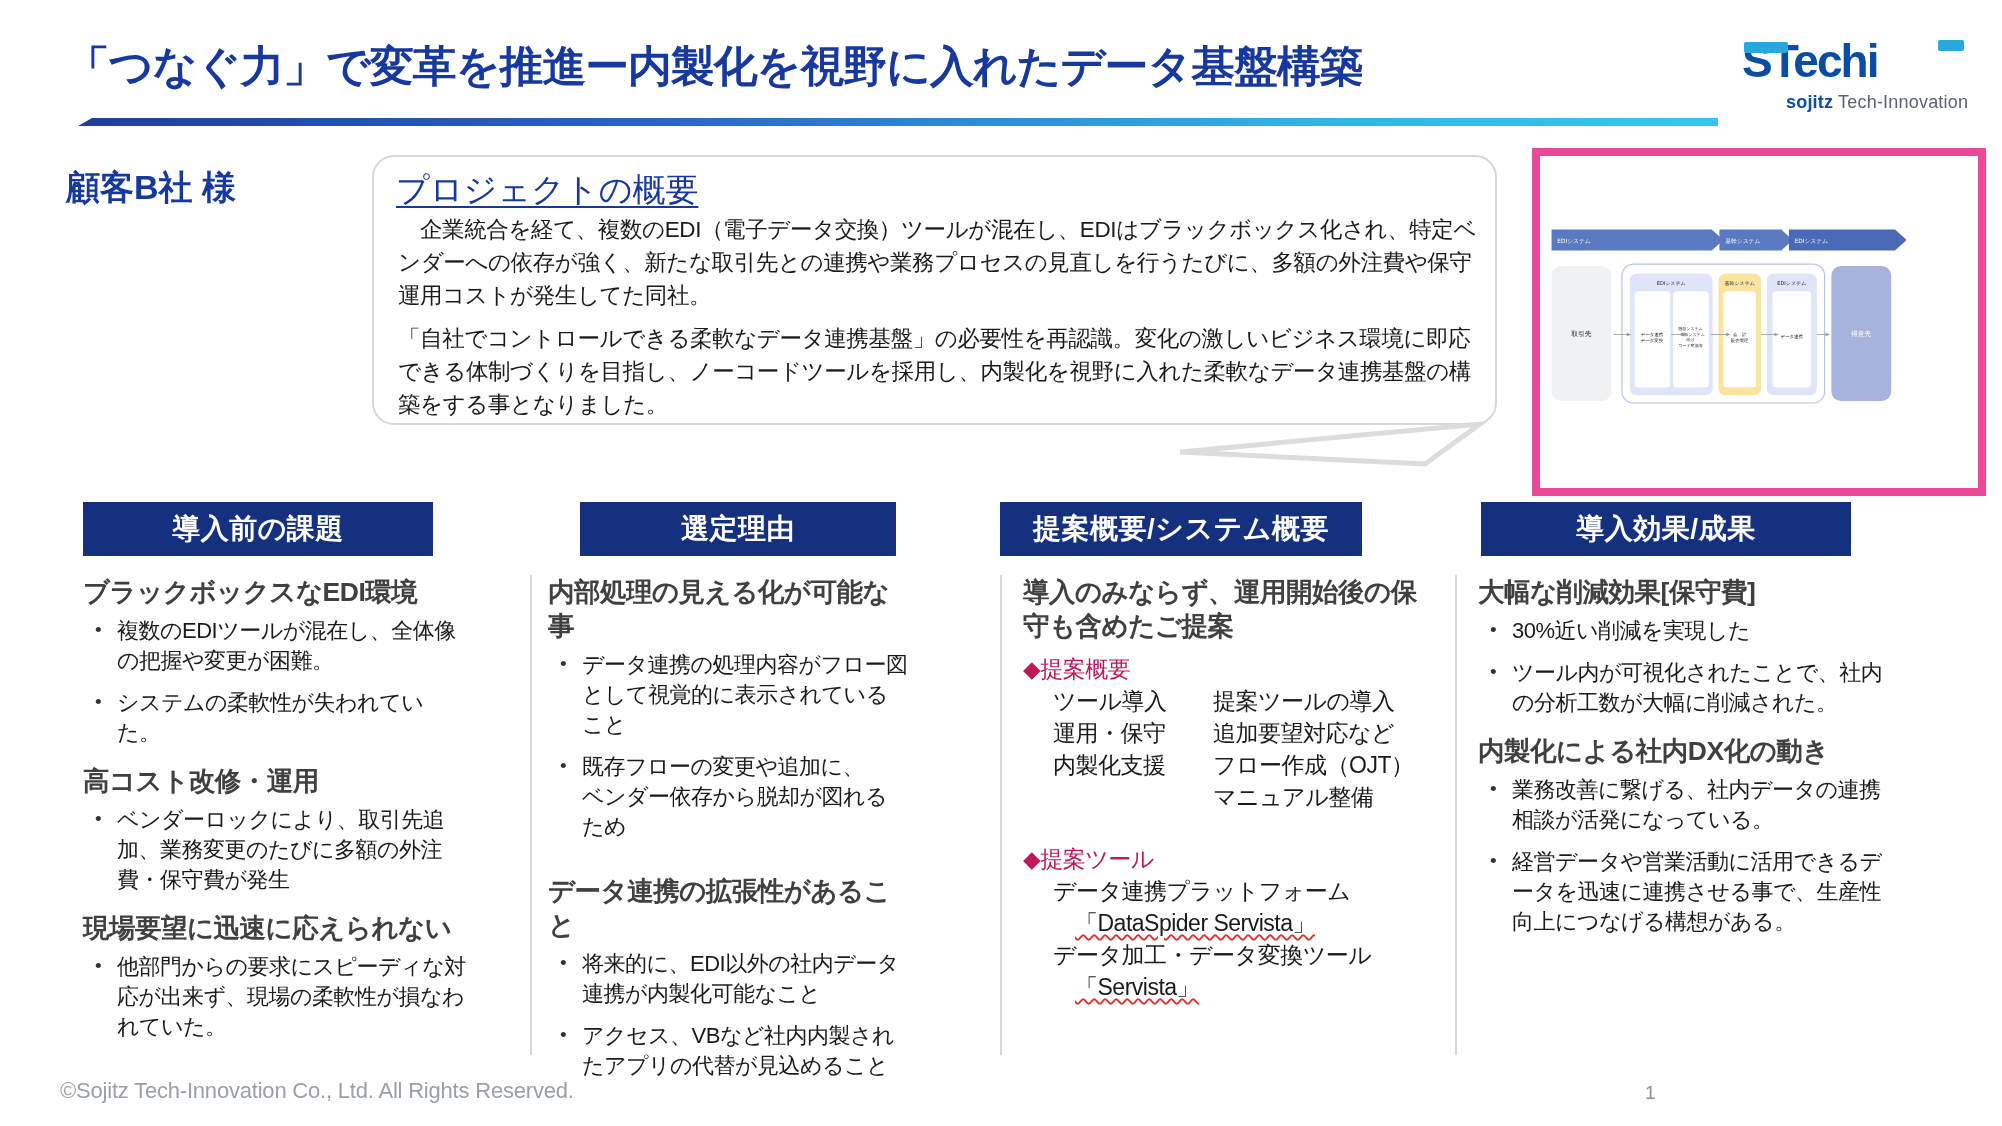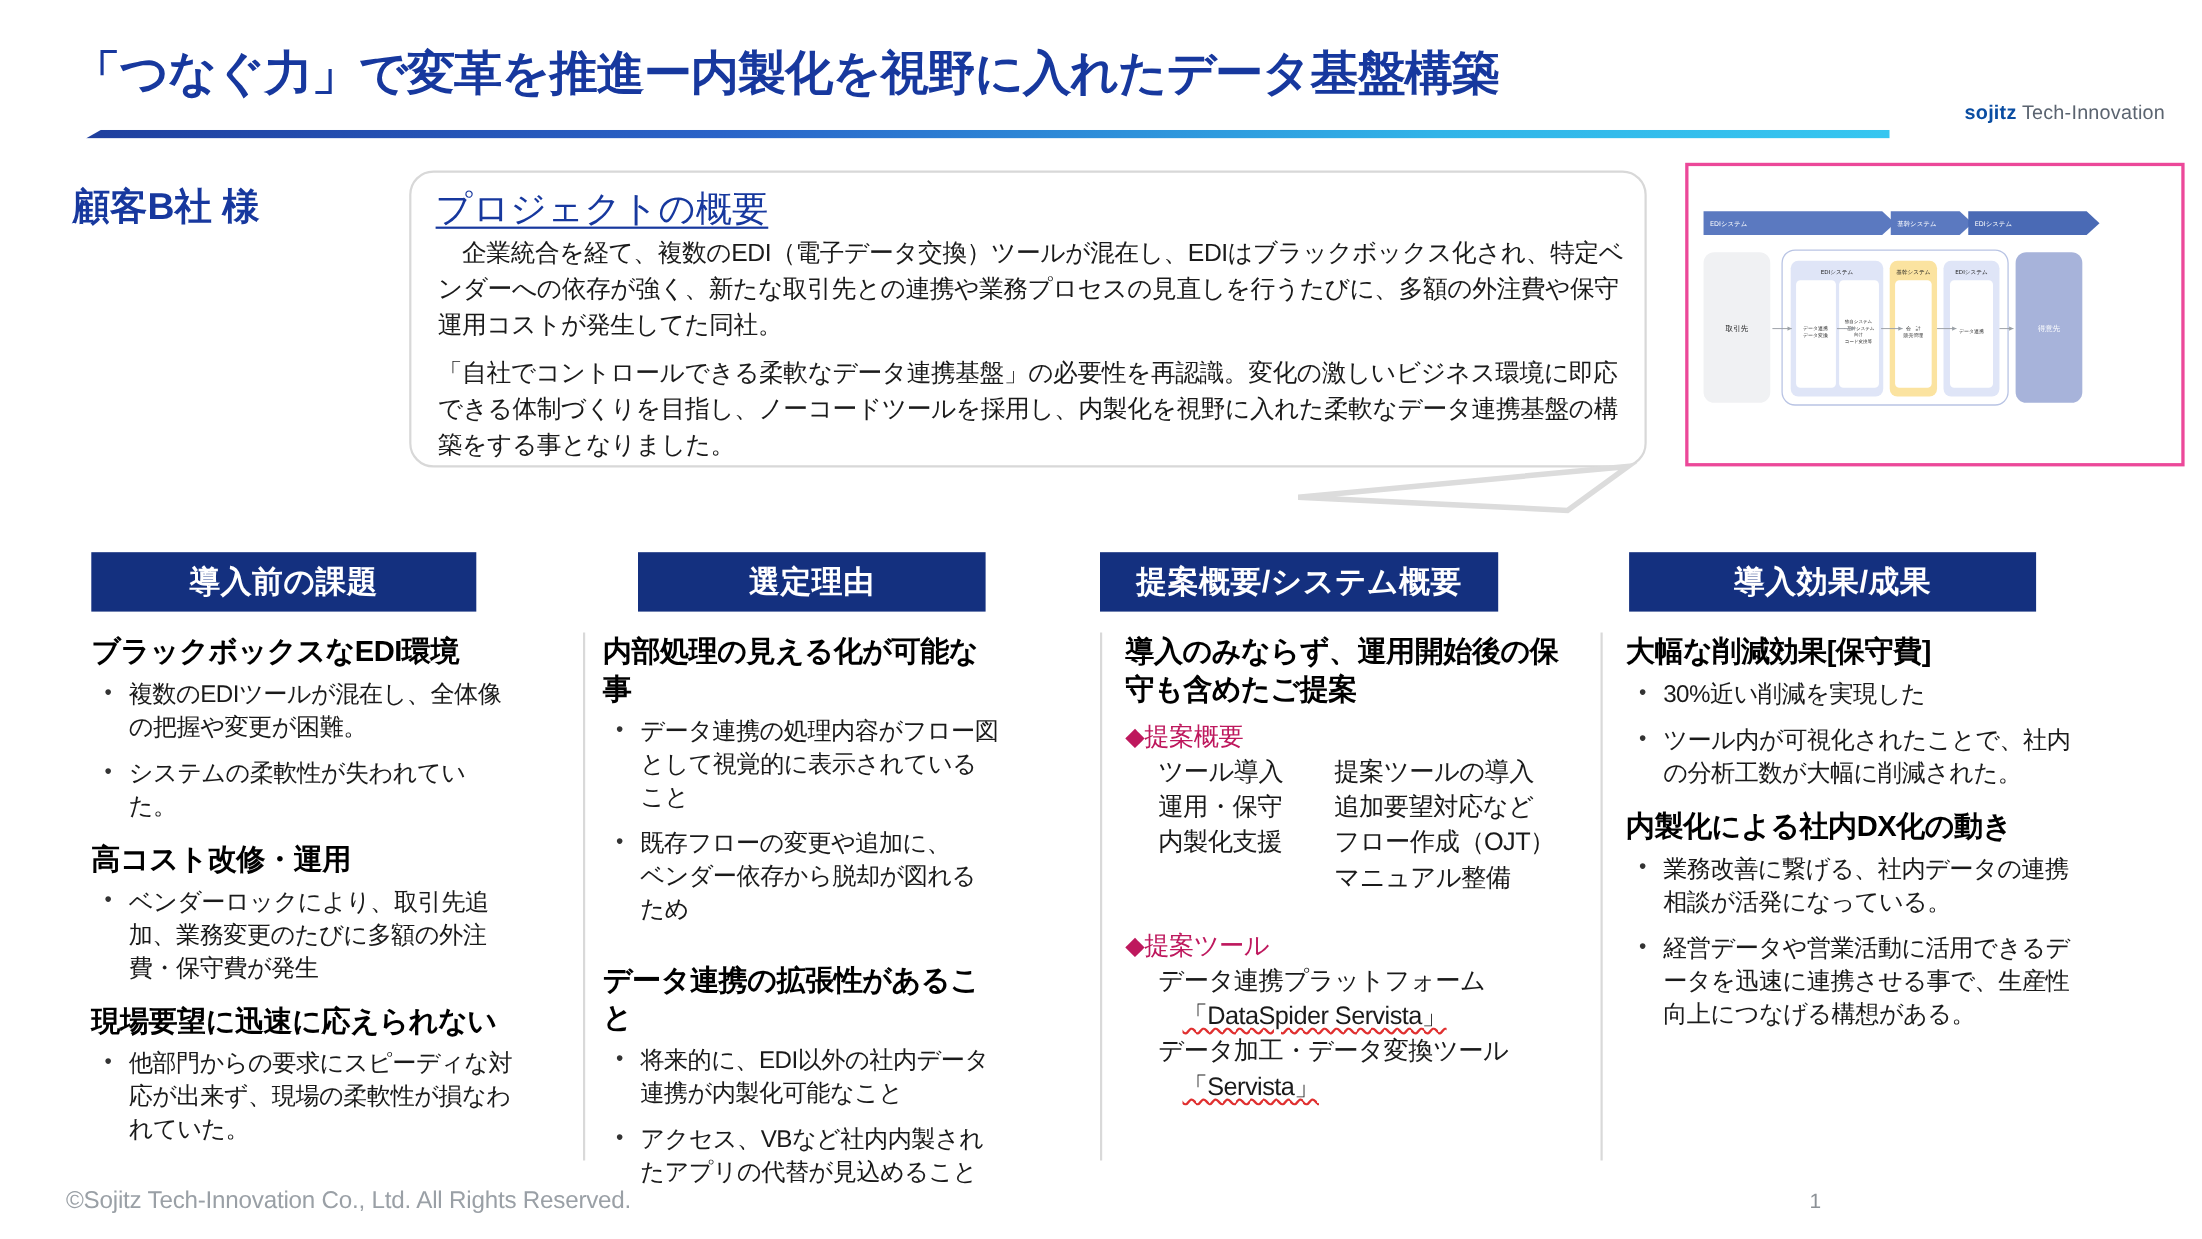--- a/index.html
+++ b/index.html
@@ -60,22 +60,22 @@
   }
   .overview-para{
     position:absolute;left:398px;width:1085px;
     font-size:22.5px;color:#1a1a1a;line-height:33px;letter-spacing:-.4px;
   }
   #overview-p1{top:213px;text-indent:22px;}
   #overview-p2{top:322px;}
 
   
   #diagram-panel{
-    position:absolute;left:1532px;top:148px;width:454px;height:276px;
-    border:3px solid #ec4899;background:#fff;box-sizing:border-box;
+    position:absolute;left:1532px;top:148px;width:454px;height:348px;
+    border:8px solid #ec4899;background:#fff;box-sizing:border-box;
   }
   #diagram-inner{position:absolute;left:0;top:0;width:100%;height:100%;}
 
   
   .section-header{
     position:absolute;top:502px;height:54px;
     background:#14307f;border-radius:0;
     display:flex;align-items:center;justify-content:center;
     color:#ffffff;font-size:28px;font-weight:bold;letter-spacing:.5px;
   }
@@ -89,21 +89,21 @@
   #col-0{left:83px;width:383px;}
   #col-1{left:548px;width:360px;}
   #col-2{left:1023px;width:400px;}
   #col-3{left:1478px;width:420px;}
   .col-divider{position:absolute;top:575px;width:2px;height:480px;background:#d9d9d9;}
   #div-0{left:530px;}
   #div-1{left:1000px;}
   #div-2{left:1455px;}
 
   .block-heading{
-    font-size:26.5px;font-weight:bold;color:#000000;
+    font-size:26.5px;font-weight:bold;color:#404040;
     line-height:34px;letter-spacing:-.5px;margin:0 0 7px 0;
   }
   .bullet-list{list-style:none;margin:0 0 16px 0;padding:0;}
   .bullet-list li{
     position:relative;padding-left:34px;margin-bottom:12px;
     font-size:22px;color:#1a1a1a;line-height:30px;letter-spacing:-.5px;
   }
   .bullet-list li::before{
     content:"\2022";position:absolute;left:12px;top:-1px;font-size:19px;color:#333;
   }
@@ -136,20 +136,25 @@
   }
 </style>
 </head>
 <body>
 
 <div id="header">
   <div id="slide-title">「つなぐ力」で変革を推進ー内製化を視野に入れたデータ基盤構築</div>
   <div id="title-rule"></div>
 
   <div id="logo-wrap">
+    <div id="logo-mark">
+      <div id="logo-text">STechi</div>
+      <div id="logo-accent-s"></div>
+      <div id="logo-accent-i"></div>
+    </div>
     <div id="logo-tag">
       <b>sojitz</b><span> Tech-Innovation</span>
     </div>
   </div>
 </div>
 
 <div id="customer-label">顧客B社 様</div>
 
 <div id="overview-bubble"></div>
 <svg id="bubble-tail" viewBox="0 0 310 50">

